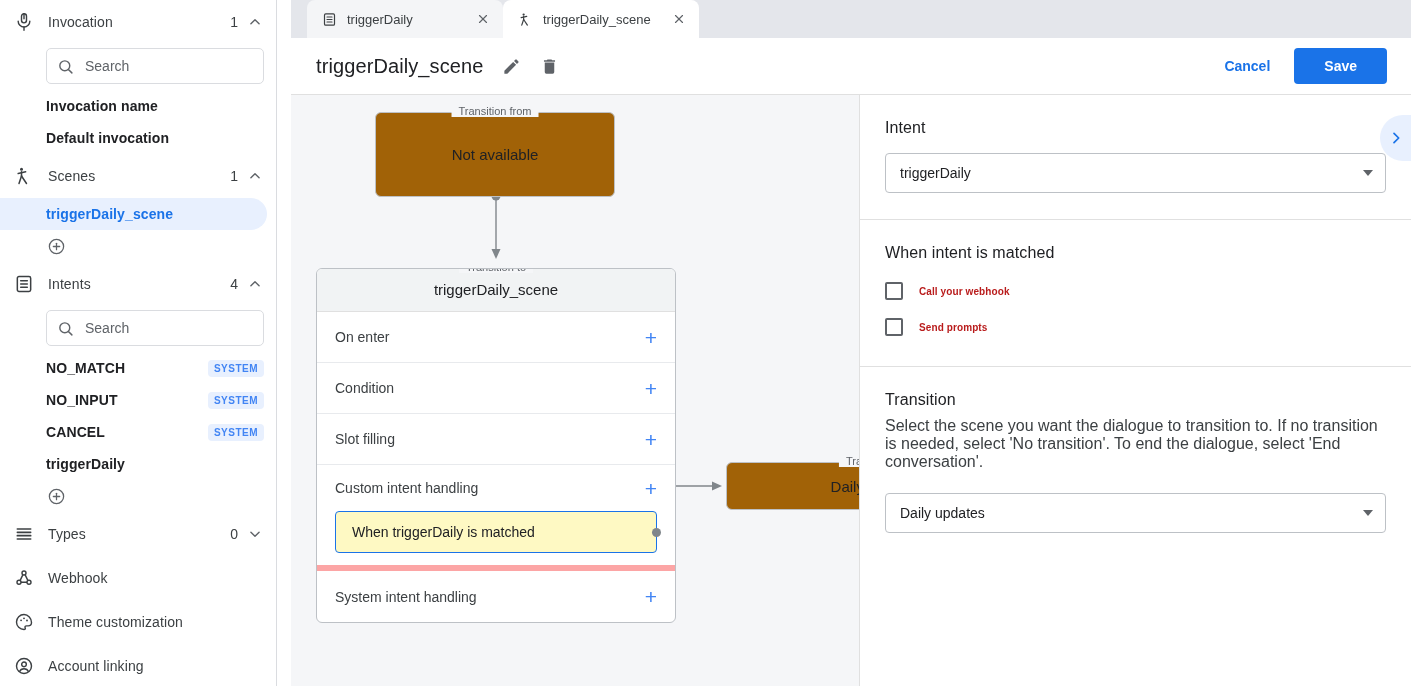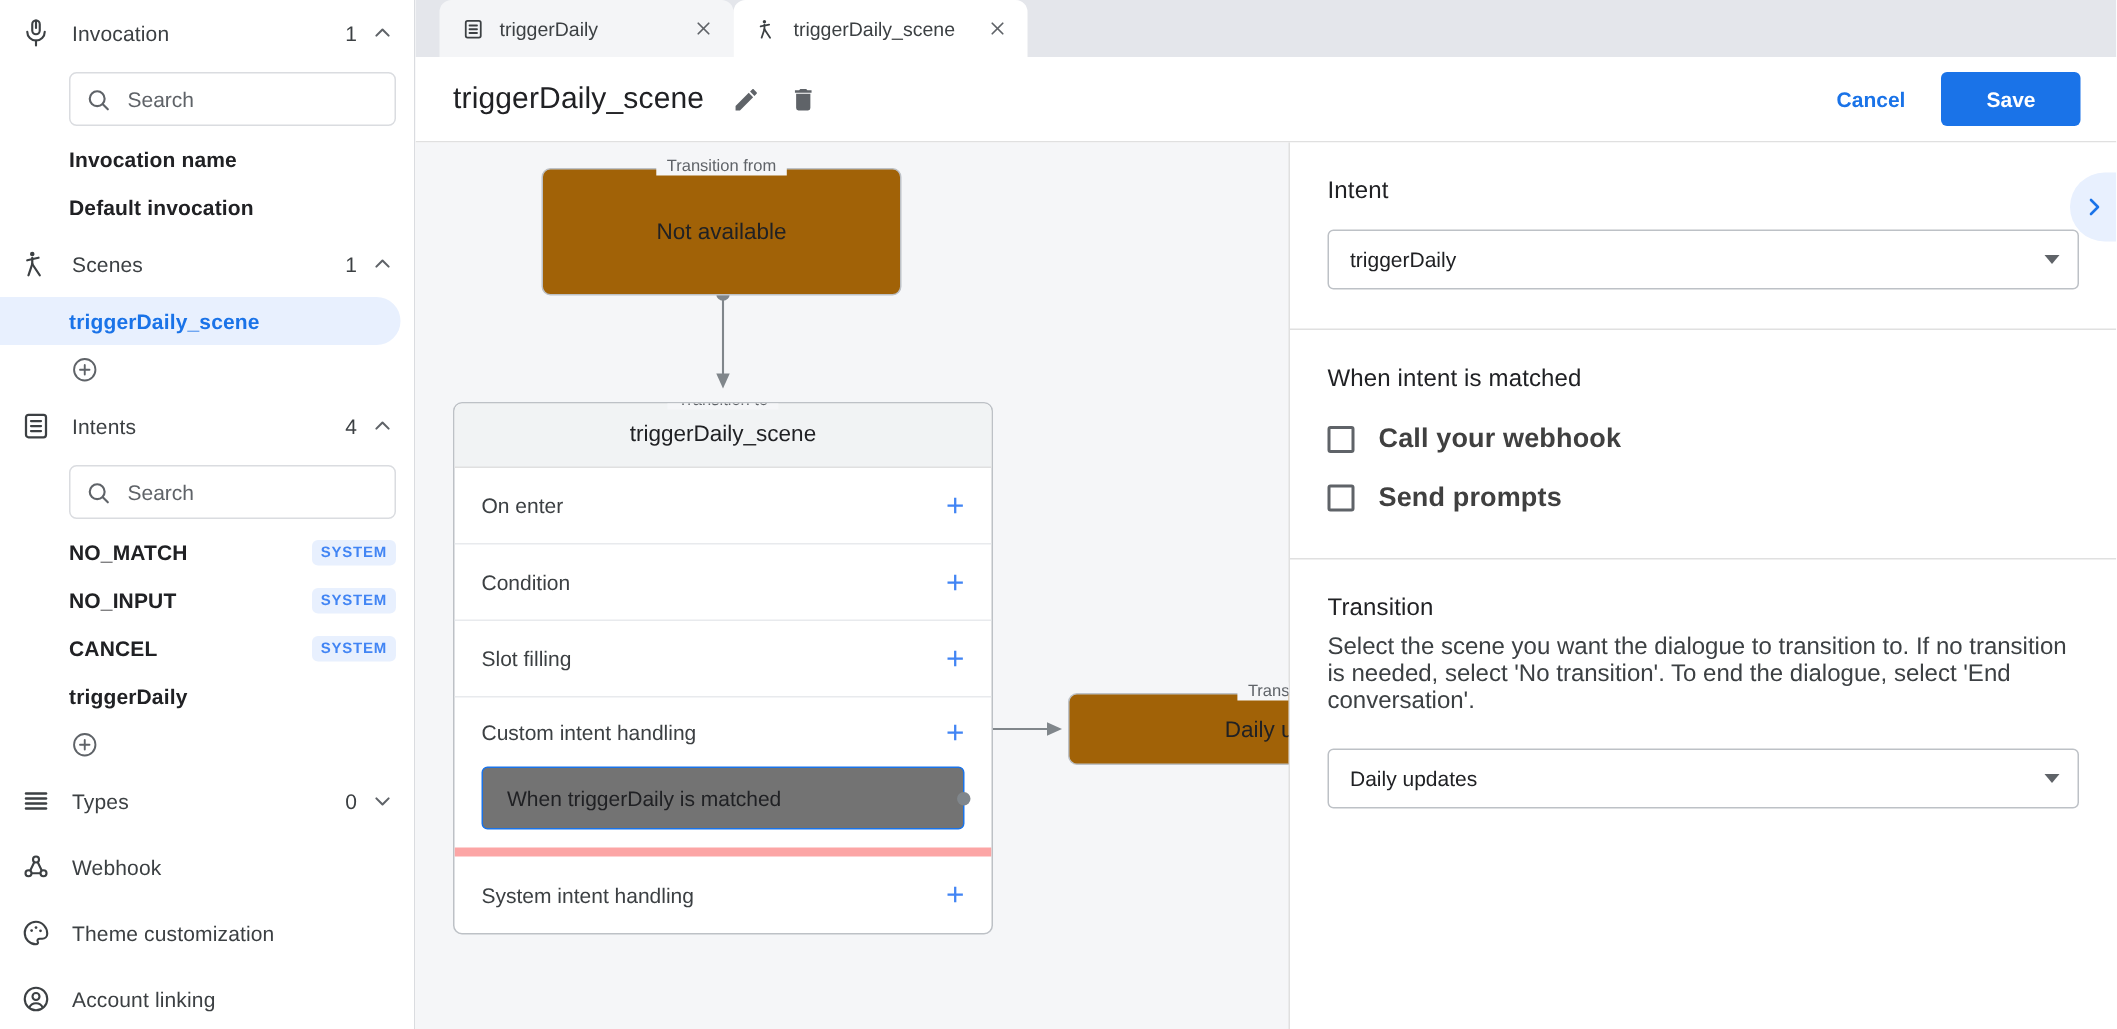--- a/index.html
+++ b/index.html
@@ -4,21 +4,21 @@
 <style>
   * { box-sizing: border-box; }
   html, body {
     margin: 0; padding: 0;
     width: 1411px; height: 686px;
     overflow: hidden;
     font-family: "Liberation Sans", sans-serif;
     background: #ffffff;
     color: #202124;
   }
-  #app { position: relative; width: 1411px; height: 508px; display: flex; }
+  #app { position: relative; width: 1411px; height: 508px; display: flex; gap: 14px; }
 
   
   .sidebar {
     width: 277px; height: 686px;
     background: #ffffff;
     border-right: 1px solid #dadce0;
     position: relative;
     overflow: hidden;
     flex: 0 0 277px;
   }
@@ -179,21 +179,21 @@
     border-bottom:1px solid #e8eaed;
     font-size:14px; color:#3c4043;
   }
   .sc-row:last-child { border-bottom:0; }
   .sc-row .r-lbl { flex:1 1 auto; }
   .sc-plus { color:#4285f4; font-size:21px; line-height:1; cursor:pointer; font-weight:400;}
   .sc-block { border-bottom:6px solid #fca5a5; padding-bottom: 12px; }
   .sc-block .sc-row { border-bottom:0; height:46px;}
   .chip {
     margin: 0 18px; height: 42px;
-    background:#737373; border:1px solid #1a73e8;
+    background:#fef9c3; border:1px solid #1a73e8;
     border-radius:4px; display:flex; align-items:center;
     padding-left: 16px; font-size:14px; color:#202124;
     position: relative; cursor:pointer;
   }
   .dot {
     position:absolute; width:9px;height:9px;border-radius:50%;
     background:#80868b;
   }
   .node-dest {
     left: 435px; top: 367px; width: 300px; height: 48px;
@@ -217,21 +217,21 @@
     display:flex; align-items:center; padding: 0 12px 0 14px;
     font-size:14px; color:#202124; cursor:pointer; background:#fff;
   }
   .select .sv { flex:1 1 auto; }
   .caret {
     width:0;height:0;border-left:5px solid transparent;border-right:5px solid transparent;
     border-top:6px solid #5f6368;
   }
   .cbrow { display:flex; align-items:center; margin-top:18px; cursor:pointer;}
   .cbox { width:18px;height:18px;border:2px solid #5f6368;border-radius:2px; flex:0 0 18px;}
-  .cblbl { font-size:18px; font-weight:bold; color:#404040; margin-left:16px; letter-spacing:.1px;}
+  .cblbl { font-size:10px; font-weight:bold; color:#b91c1c; margin-left:16px; letter-spacing:.1px;}
   .collapse-tab {
     position:absolute; right:0; top: 20px;
     width: 31px; height: 46px;
     background:#e8f0fe;
     border-top-left-radius: 23px; border-bottom-left-radius: 23px;
     display:flex; align-items:center; justify-content:center;
     color:#1a73e8; cursor:pointer;
   }
 </style>
 </head>

